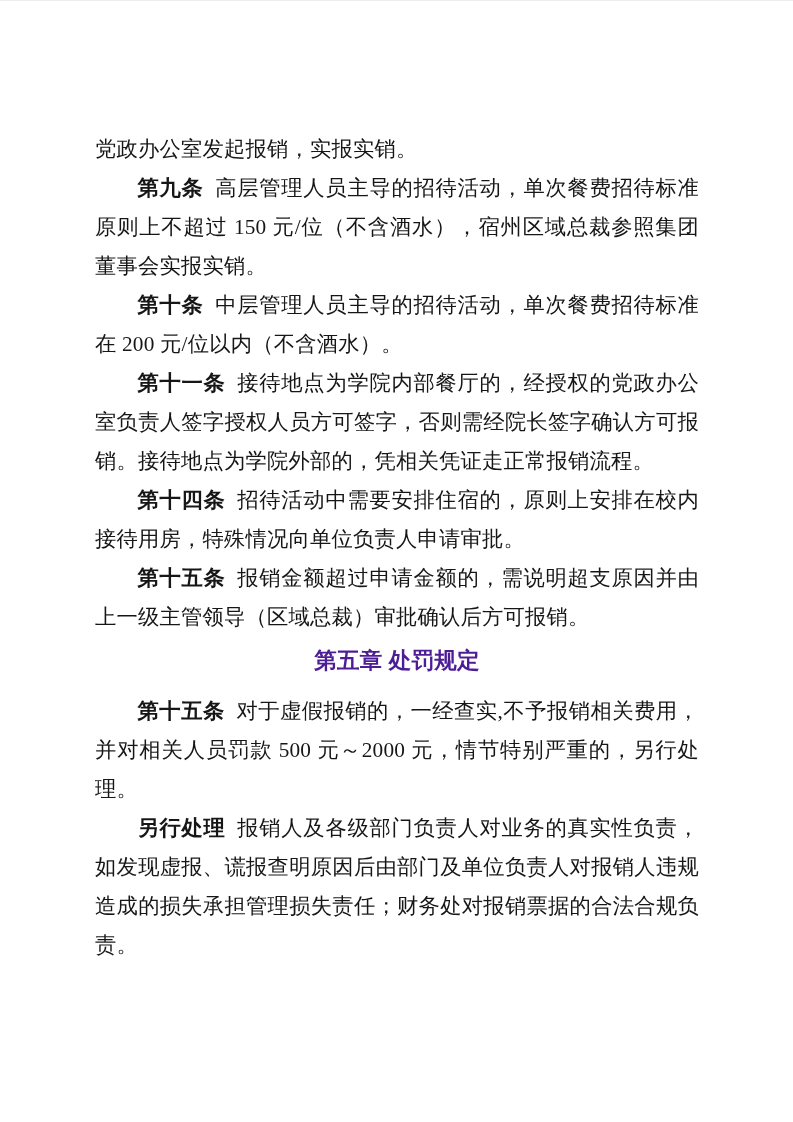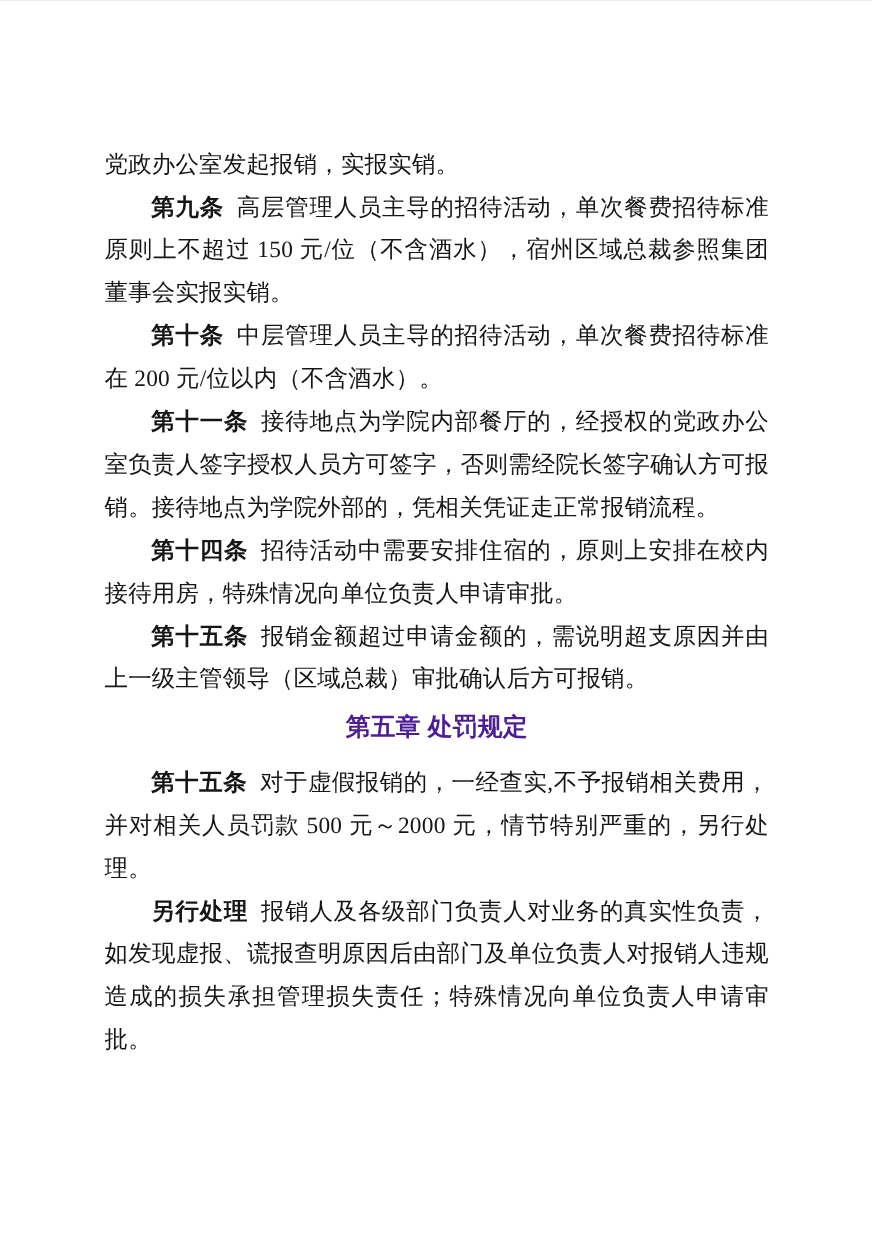--- a/index.html
+++ b/index.html
@@ -74,16 +74,16 @@
     <p class="para"><b class="lbl">第十一条</b><span>接待地点为学院内部餐厅的，经授权的党政办公室负责人签字授权人员方可签字，否则需经院长签字确认方可报销。接待地点为学院外部的，凭相关凭证走正常报销流程。</span></p>
 
     <p class="para"><b class="lbl">第十四条</b><span>招待活动中需要安排住宿的，原则上安排在校内接待用房，特殊情况向单位负责人申请审批。</span></p>
 
     <p class="para"><b class="lbl">第十五条</b><span>报销金额超过申请金额的，需说明超支原因并由上一级主管领导（区域总裁）审批确认后方可报销。</span></p>
 
     <h2 class="chapter">第五章 处罚规定</h2>
 
     <p class="para"><b class="lbl">第十五条</b><span>对于虚假报销的，一经查实,不予报销相关费用，并对相关人员罚款 500 元～2000 元，情节特别严重的，另行处理。</span></p>
 
-    <p class="para"><b class="lbl">另行处理</b><span>报销人及各级部门负责人对业务的真实性负责，如发现虚报、谎报查明原因后由部门及单位负责人对报销人违规造成的损失承担管理损失责任；特殊情况向单位负责人申请审批。</span></p>
+    <p class="para"><b class="lbl">另行处理</b><span>报销人及各级部门负责人对业务的真实性负责，如发现虚报、谎报查明原因后由部门及单位负责人对报销人违规造成的损失承担管理损失责任；财务处对报销票据的合法合规负责。</span></p>
 
   </div>
 </div>
 
 </body></html>

